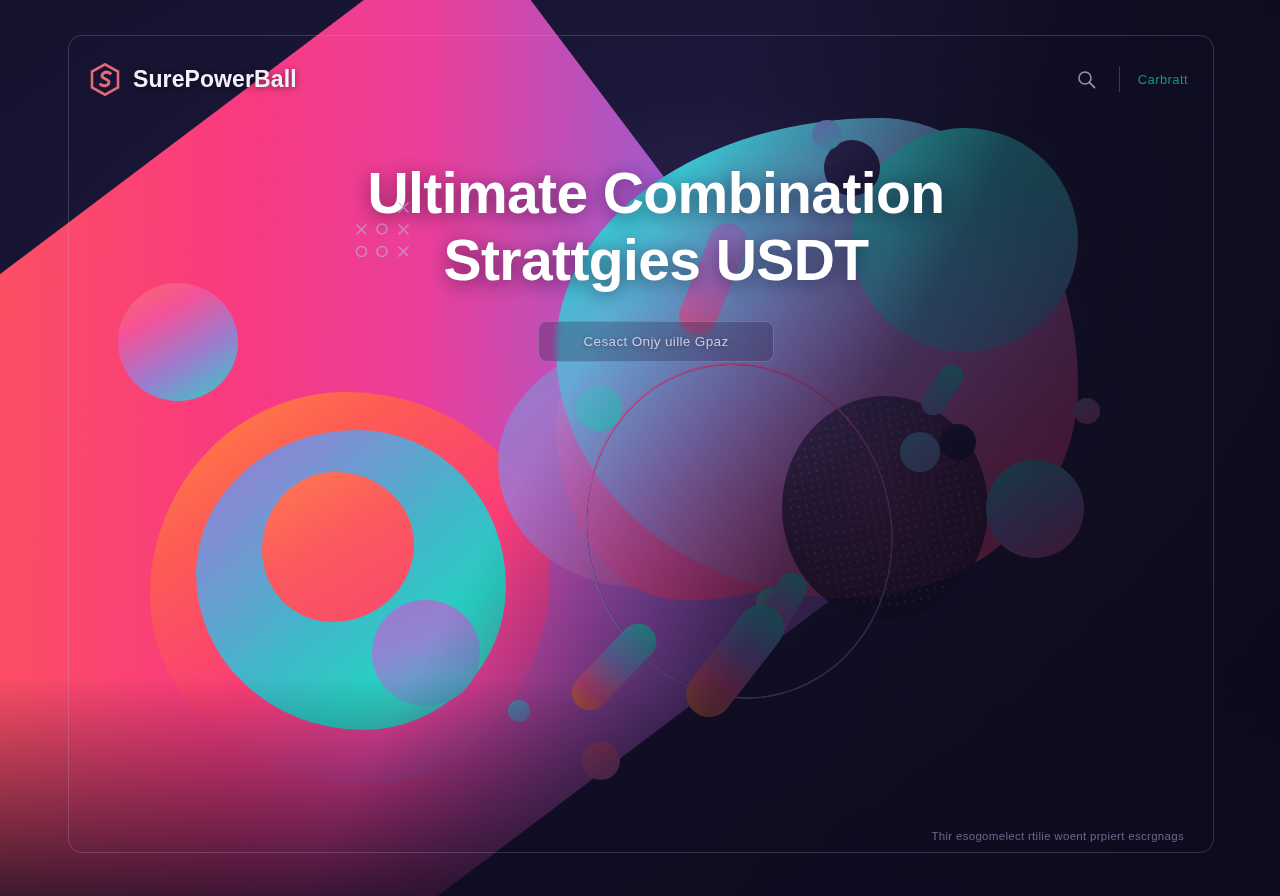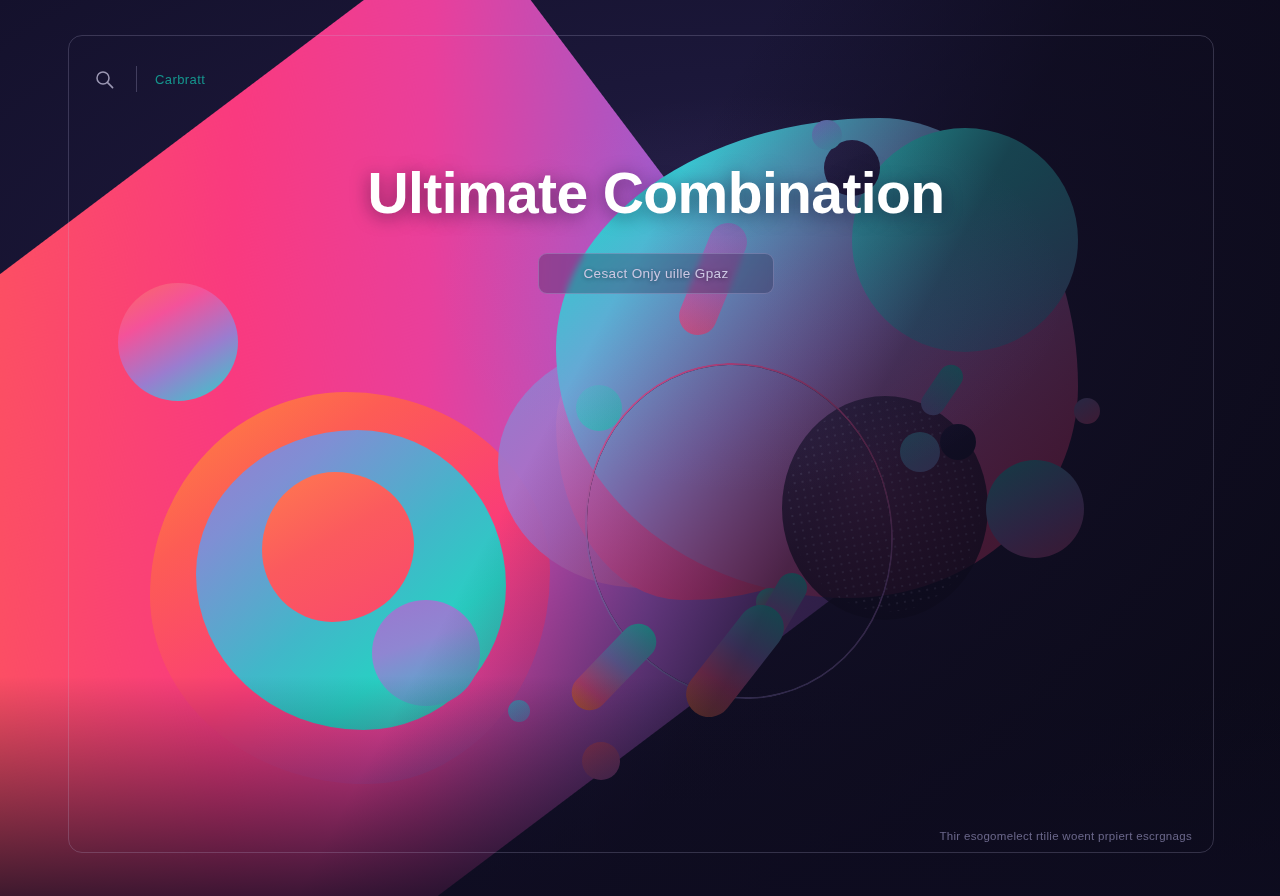--- a/index.html
+++ b/index.html
@@ -237,21 +237,21 @@
     border-radius:9px;
     background:rgba(38,32,70,.30);
     color:#cdc8e4; font-size:13.5px; letter-spacing:.35px;
     cursor:pointer;
     backdrop-filter:blur(3px);
     text-shadow:0 1px 4px rgba(0,0,0,.4);
   }
 
   
   .footer-note {
-    position:absolute; right:88px; bottom:54px;
+    position:absolute; right:96px; bottom:54px;
     color:#8e8ab4; font-size:11.5px; letter-spacing:.3px; opacity:.72;
     text-align:right;
     margin-top:28px;
   }
 </style>
 </head>
 <body>
 
 <div id="stage">
 
@@ -293,37 +293,59 @@
   <div class="pill pill-3"></div>
 
   <div class="bg-dark-wedge"></div>
   <div class="glow-wash"></div>
   <div class="bottom-fade"></div>
 
   <div class="card-frame"></div>
 
   <div class="header">
 
+    <div class="brand">
+      <svg class="brand-mark" viewBox="0 0 30 33">
+        <path d="M15 1.3 28 8.6v15.8L15 31.7 2 24.4V8.6z" fill="none" stroke="#e2697c" stroke-width="2.6"></path>
+        <path d="M20.2 10.4c-1.9-1.3-4.3-1.6-6.3-.6-2.4 1.2-2.6 4-.3 5.2l3.8 2c2.3 1.2 2 4-.4 5.1-2 1-4.4.7-6.3-.7" fill="none" stroke="#e2697c" stroke-width="3.1" stroke-linecap="round"></path>
+      </svg>
+      <span class="brand-name">SurePowerBall</span>
+    </div>
 
     <div class="header-right">
       <div class="search-btn">
         <svg width="19" height="19" viewBox="0 0 19 19">
           <circle cx="8" cy="8" r="6" fill="none" stroke="#cfcbe6" stroke-width="1.5"></circle>
           <line x1="12.4" y1="12.4" x2="17.6" y2="17.6" stroke="#cfcbe6" stroke-width="1.6" stroke-linecap="round"></line>
         </svg>
       </div>
       <div class="hdr-divider"></div>
       <span class="nav-link">Carbratt</span>
     </div>
 
   </div>
 
   <div class="hero">
     <h1 class="headline">
       <span>Ultimate Combination</span><br>
+      <span class="headline-l2">
+        <svg class="deco-glyphs" viewBox="0 0 70 66">
+          <g stroke="#b9b3dd" stroke-width="1.6" fill="none" stroke-linecap="round">
+            <path d="M47 4 L56 13 M56 4 L47 13"></path>
+            <path d="M5 26 L14 35 M14 26 L5 35"></path>
+            <path d="M47 26 L56 35 M56 26 L47 35"></path>
+            <path d="M5 48 L14 57 M14 48 L5 57" opacity="0"></path>
+            <path d="M47 48 L56 57 M56 48 L47 57"></path>
+            <circle cx="30" cy="30" r="5"></circle>
+            <circle cx="9.5" cy="52.5" r="5"></circle>
+            <circle cx="30" cy="52.5" r="5"></circle>
+          </g>
+        </svg>
+        <span>Strattgies USDT</span>
+      </span>
     </h1>
 
     <div class="cta-wrap">
       <span class="cta-btn">Cesact Onjy uille Gpaz</span>
     </div>
   </div>
 
   <div class="footer-note">Thir esogomelect rtilie woent prpiert escrgnags</div>
 
 </div>

